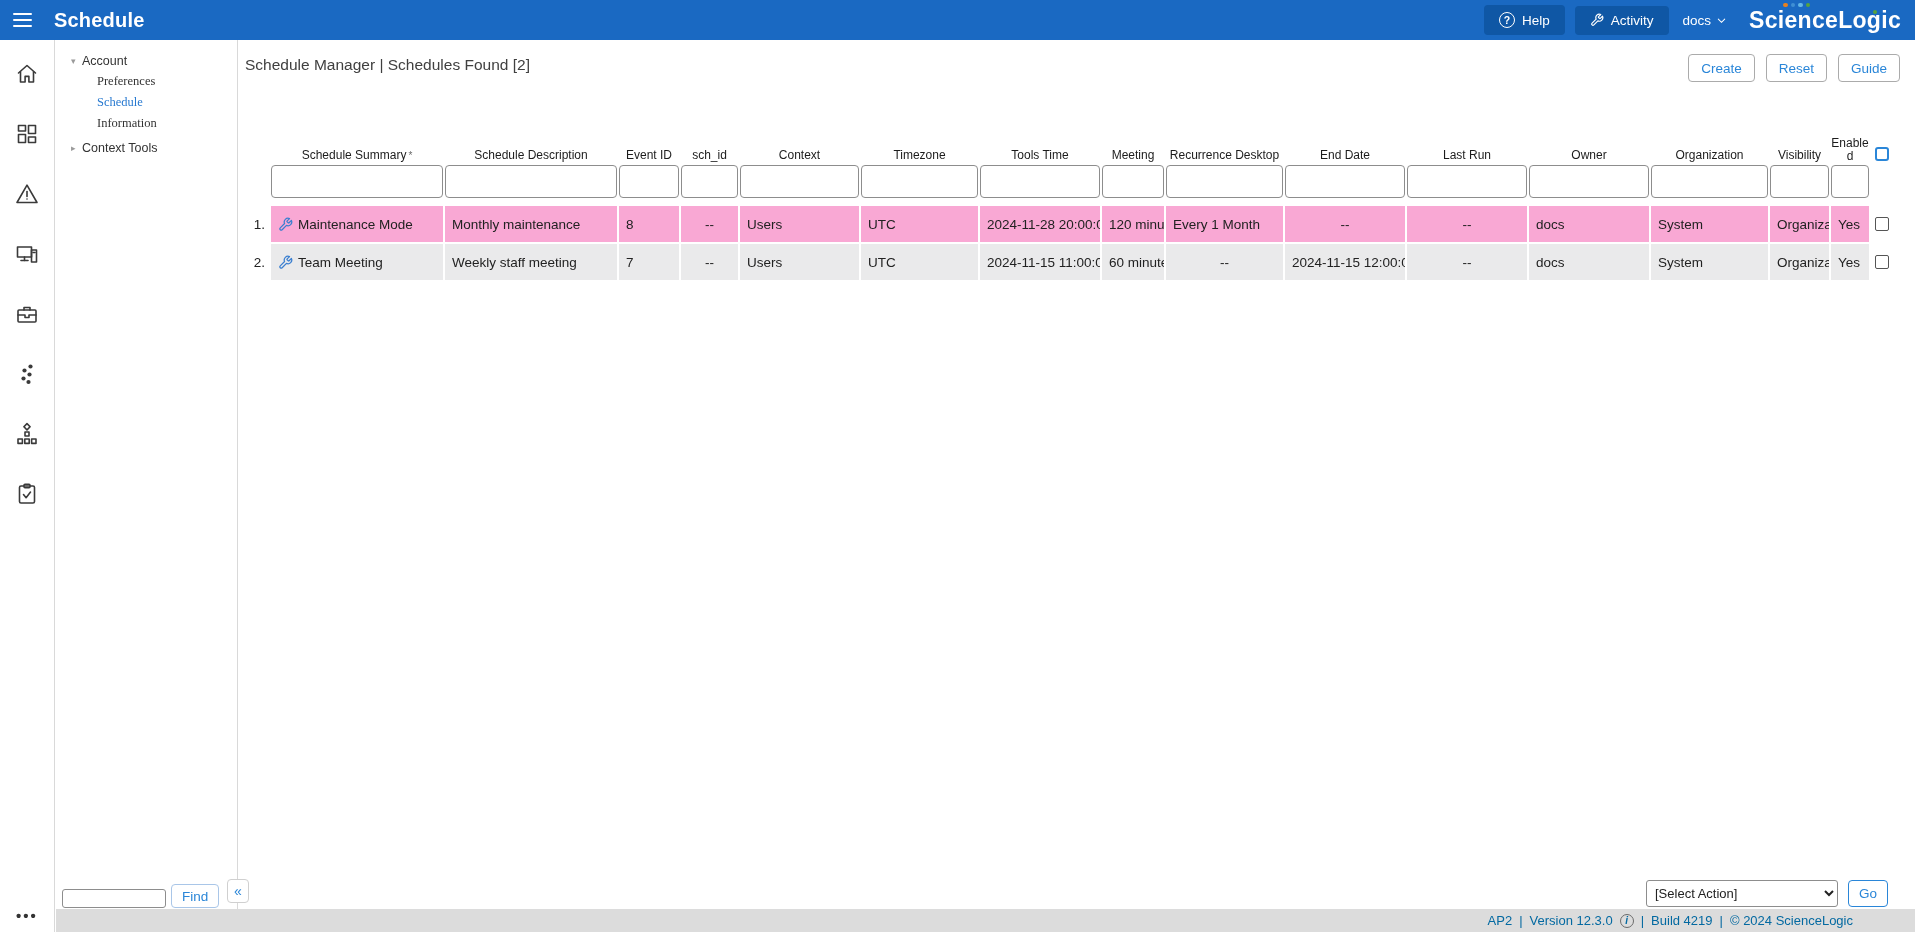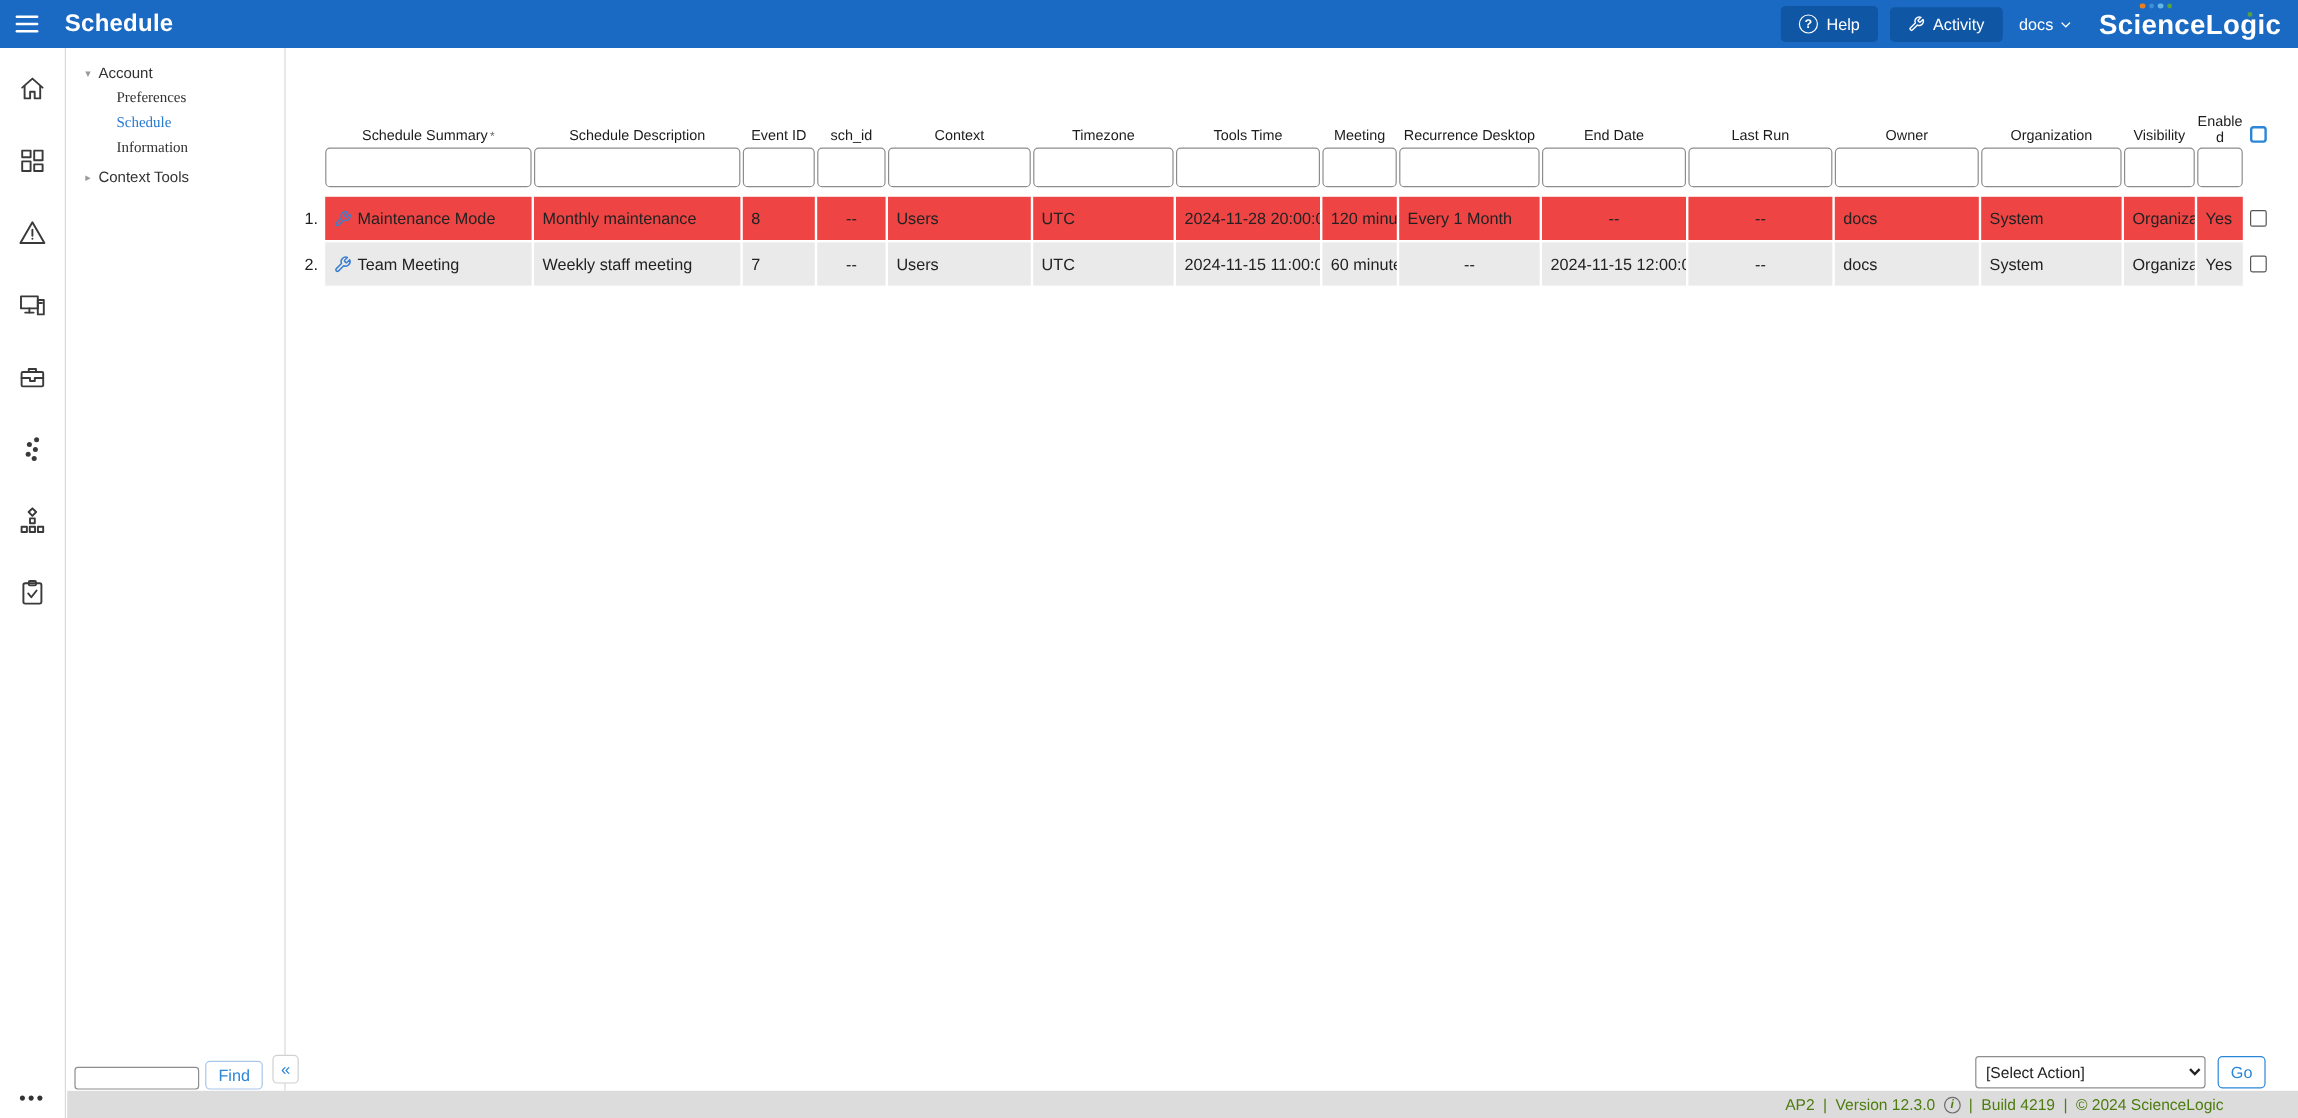--- a/index.html
+++ b/index.html
@@ -69,42 +69,42 @@
   .t-head, .t-filters, .t-row { display:flex; align-items:flex-end; }
   .gutter { flex:0 0 26px; padding-right:6px; text-align:right; font-size:13.5px; color:#222; background:#fff; }
   .hcell { font-size:12px; color:#1c1c1c; text-align:center; padding-bottom:3px; margin-right:2px; cursor:pointer; }
   .hcell .sort { color:#6b6b6b; font-size:10px; margin-left:2px; }
   .fcell { margin-right:2px; padding-bottom:8px; }
   .fcell input { width:100%; height:33px; border:1px solid #8d8d8d; border-radius:4px; font-size:13px; padding:0 5px; }
   .t-row { align-items:stretch; margin-bottom:2px; }
   .t-row .gutter { display:flex; align-items:center; justify-content:flex-end; }
   .cell { margin-right:2px; font-size:13.5px; display:flex; align-items:center; padding:0 2px 0 7px;
     white-space:nowrap; overflow:hidden; height:36px; }
-  .r1 .cell { background:#ef4444; }
+  .r1 .cell { background:#f9a8d4; }
   .r2 .cell { background:#eaeaeb; }
   .cell.center { justify-content:center; padding-left:2px; }
   .cell .wrench { flex:0 0 15px; width:15px; height:15px; margin-right:5px; }
   .cell .wrench svg { width:15px; height:15px; stroke:#3b7fd0; fill:none; stroke-width:2;
     stroke-linecap:round; stroke-linejoin:round; }
   .cb-col { flex:0 0 22px; display:flex; align-items:center; justify-content:center; background:#fff !important; }
   .cb { width:14px; height:14px; background:#fff; border:1px solid #555; border-radius:2px; cursor:pointer; }
   .cb.hdr { border:2px solid #2a86d8; border-radius:3px; margin-bottom:4px; }
   .hcell.enabled-h { line-height:13px; padding-bottom:2px; word-break:break-all; }
 
   
   .action-bar { position:absolute; right:27px; bottom:2px; display:flex; align-items:center; gap:10px; }
   .action-select { width:192px; height:27px; border:1px solid #8d8d8d; border-radius:3px;
     font-size:13px; padding:0 4px; background:#fff; color:#222; font-family:"Liberation Sans",sans-serif; }
   .go-btn { width:40px; height:27px; background:#fff; border:1px solid #2a86d8; border-radius:4px;
     color:#2a86d8; font-size:13.5px; cursor:pointer; }
 
   
   .footer { position:absolute; left:56px; right:0; bottom:0; height:23px; background:#dcdcdc;
     display:flex; align-items:center; justify-content:flex-end; padding-right:62px;
-    font-size:13px; color:#4d7c0f; gap:7px; z-index:8; }
+    font-size:13px; color:#0369a1; gap:7px; z-index:8; }
   .footer .inf { width:14px; height:14px; border:1.3px solid #6b6b6b; border-radius:50%; font-size:10px;
     display:inline-flex; align-items:center; justify-content:center; font-style:italic; font-weight:700; cursor:pointer; }
 </style>
 </head>
 <body>
 
 <div class="topbar">
   <div class="burger">
       <div>
         <span></span>
@@ -219,20 +219,28 @@
   <div class="find-row">
     <input class="find-input" value="" style="">
     <button class="find-btn">Find</button>
   </div>
   <div class="collapse-btn">
     <span>«</span>
   </div>
 </div>
 
 <div class="content">
+  <div class="content-head">
+    <div class="page-title">Schedule Manager | Schedules Found [2]</div>
+    <div class="head-btns">
+      <button class="act-btn">Create</button>
+      <button class="act-btn">Reset</button>
+      <button class="act-btn">Guide</button>
+    </div>
+  </div>
 
   <div class="sched-table" id="schedTable">
     <div class="t-head" id="tHead">
         <div class="gutter"></div>
         <div class="hcell" style="flex: 0 0 172px;">Schedule Summary<span class="sort">*</span></div>
         <div class="hcell" style="flex: 0 0 172px;">Schedule Description</div>
         <div class="hcell" style="flex: 0 0 60px;">Event ID</div>
         <div class="hcell" style="flex: 0 0 57px;">sch_id</div>
         <div class="hcell" style="flex: 0 0 119px;">Context</div>
         <div class="hcell" style="flex: 0 0 117px;">Timezone</div>

